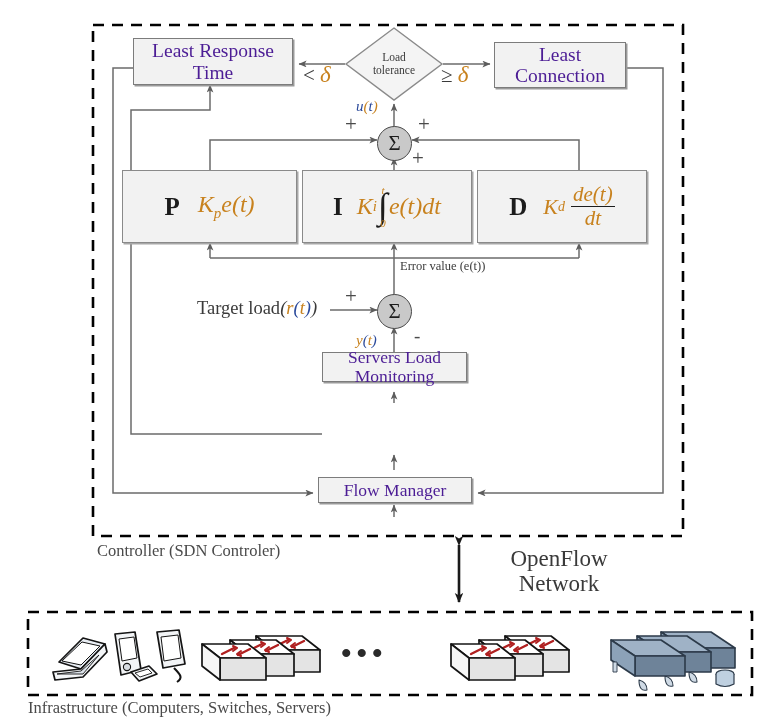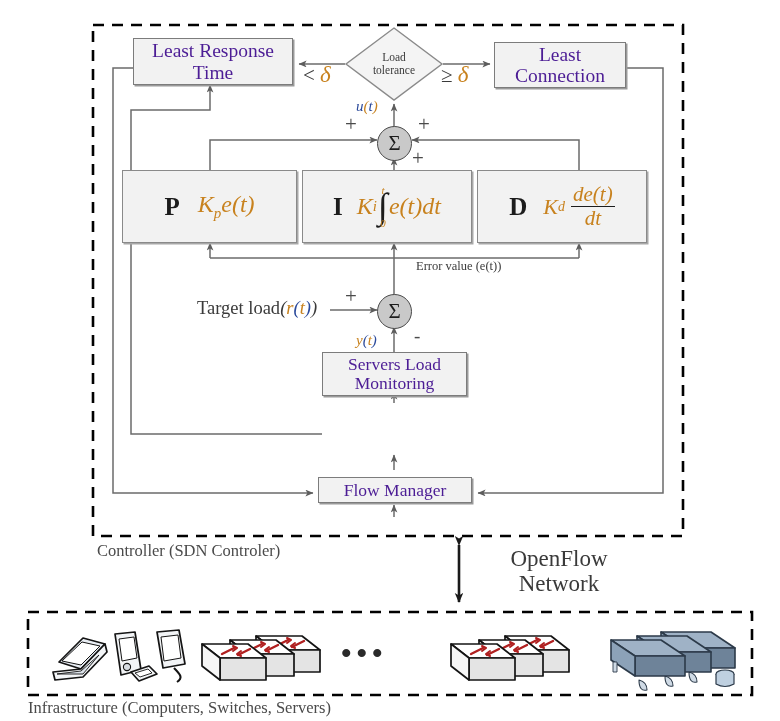--- a/index.html
+++ b/index.html
@@ -174,39 +174,39 @@
     <span class="math orange" style="font-size:22px;margin-left:16px;display:inline-flex;align-items:center;">
       <span>K</span>
         <sub style="font-size:14px;">d</sub>
       <span class="frac" style="margin-left:6px;font-size:21px;">
         <span class="num">de(t)</span>
         <span class="den">dt</span>
       </span>
     </span>
   </div>
 
-  <div class="lbl" style="left:416px;top:259px;font-size:12.5px;color:#3a3a3a;white-space:nowrap;">
+  <div class="lbl" style="left:400px;top:259px;font-size:12.5px;color:#3a3a3a;white-space:nowrap;">
     <span>Error value (e(t))</span>
   </div>
 
   <div class="sigma" style="left:377px;top:294px;width:33px;height:33px;">
     <span>Σ</span>
   </div>
   <div class="sign" style="left:345px;top:284px;">+</div>
   <div class="sign" style="left:414px;top:325px;font-size:19px;">-</div>
 
   <div class="lbl" style="left:197px;top:298px;font-size:18.5px;white-space:nowrap;">
     Target load<span class="math"><span style="color:#3a3a3a;">(</span><span class="orange">r</span><span class="blue">(</span><span class="orange">t</span><span class="blue">)</span><span style="color:#3a3a3a;">)</span></span>
   </div>
 
   <div class="lbl math" style="left:356px;top:332px;font-size:15px;">
     <span class="orange">y</span><span class="blue">(</span><span class="orange">t</span><span class="blue">)</span>
   </div>
 
-  <div class="procbox" style="left:322px;top:352px;width:145px;height:44px;font-size:17.5px;">
+  <div class="procbox" style="left:322px;top:352px;width:145px;height:30px;font-size:17.5px;">
     <div>
       <span>Servers Load</span><br>
       <span>Monitoring</span>
     </div>
   </div>
 
 
   <div class="procbox" style="left:318px;top:477px;width:154px;height:26px;font-size:17.5px;">
     <span>Flow Manager</span>
   </div>

